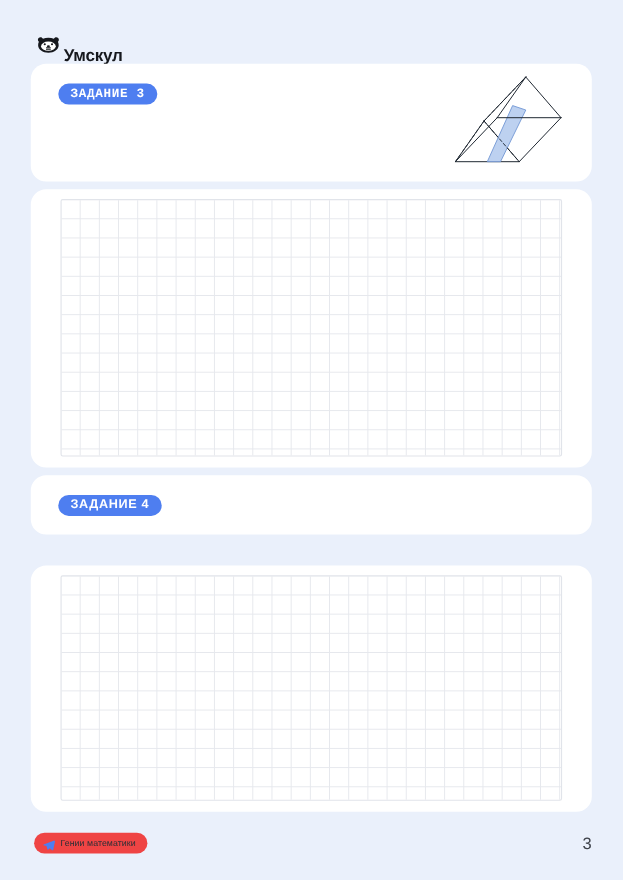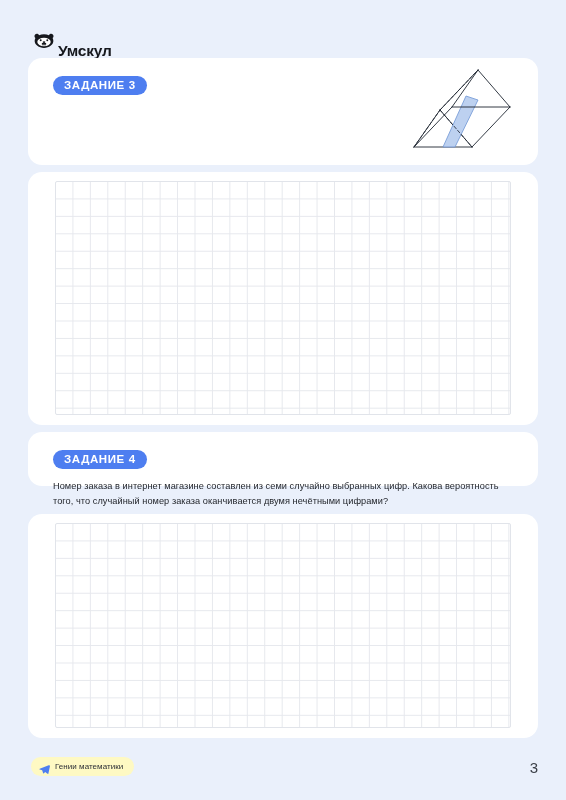--- a/index.html
+++ b/index.html
@@ -41,21 +41,21 @@
 
   
   .card {
     position: absolute;
     left: 28px;
     width: 510px;
     background: #ffffff;
     border-radius: 14px;
     box-sizing: border-box;
   }
-  .card-q3 { top: 58px; height: 107px; }
+  .card-q3 { top: 58px; height: 107px; font-family: Liberation Mono, monospace; }
   .card-grid3 { top: 172px; height: 253px; }
   .card-q4 { top: 432px; height: 54px; }
   .card-grid4 { top: 514px; height: 224px; }
 
   .badge {
     display: inline-block;
     background: #4e7ef0;
     color: #ffffff;
     font-size: 11.5px;
     font-weight: 700;
@@ -105,21 +105,21 @@
 
   
   .tg-badge {
     position: absolute;
     left: 31px;
     top: 757px;
     height: 19px;
     display: flex;
     align-items: center;
     gap: 5px;
-    background: #fef9c3;
+    background: #ef4444;
     border-radius: 10px;
     padding: 0 11px 0 8px;
   }
   .tg-icon { width: 11px; height: 11px; display: block; }
   .tg-label {
     font-size: 8px;
     color: #2c2f36;
     line-height: 1;
     letter-spacing: 0.05px;
   }
@@ -184,21 +184,20 @@
     </svg>
   </div>
 </div>
 
 <div class="card card-grid3">
   <div class="grid-sheet g3"></div>
 </div>
 
 <div class="card card-q4">
   <div class="badge">ЗАДАНИЕ 4</div>
-  <div class="task-text wide">Номер заказа в интернет магазине составлен из семи случайно выбранных цифр. Какова вероятность того, что случайный номер заказа оканчивается двумя нечётными цифрами?</div>
 </div>
 
 <div class="card card-grid4">
   <div class="grid-sheet g4"></div>
 </div>
 
 <div class="tg-badge">
   <span class="tg-icon">
     <svg viewBox="0 0 24 24" width="11" height="11" aria-hidden="true">
       <path d="M22.5 2.3 1.6 10.4c-1 .4-1 1.2 0 1.5l5.3 1.6 2 6.2c.3.7.5.9 1 .9.5 0 .7-.2 1-.5l2.5-2.4 5.2 3.8c1 .5 1.6.3 1.9-.9l3.4-15.9c.3-1.4-.5-2-1.4-1.4z" fill="#4e7ef0"></path>

